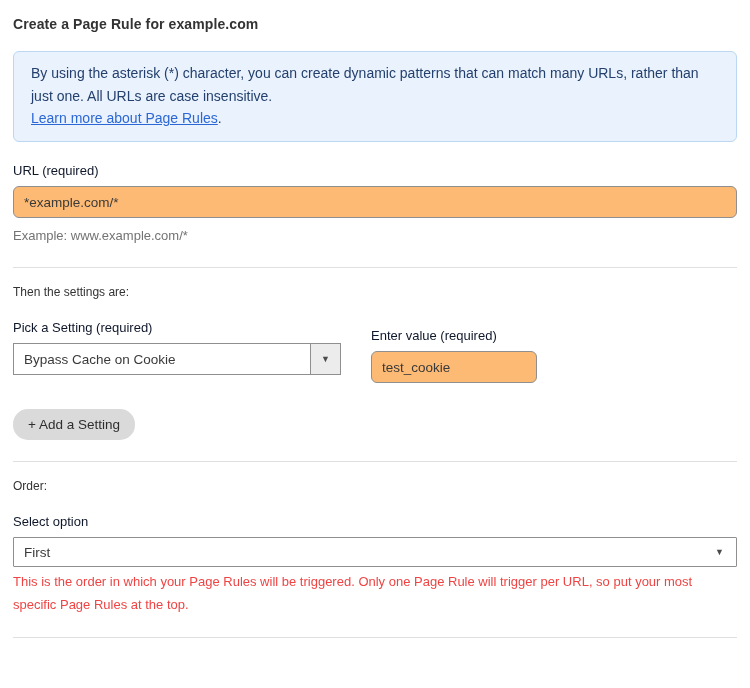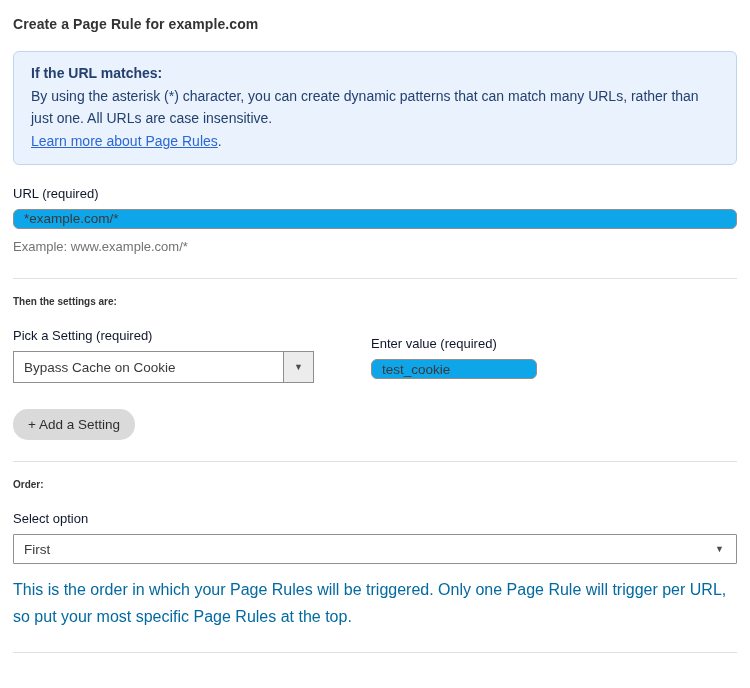--- a/index.html
+++ b/index.html
@@ -49,58 +49,58 @@
   }
   .field-label {
     font-size: 13px;
     color: #0f172a;
     margin-top: 21px;
     margin-bottom: 8px;
   }
   .text-input {
     display: block;
     width: 100%;
-    height: 20px;
+    height: 32px;
     border: 1px solid #8f8f8f;
     border-radius: 6px;
     padding: 0 10px;
     font-family: "Liberation Sans", "DejaVu Sans", sans-serif;
     font-size: 13.5px;
     color: #3a3a3a;
-    background: #0ea5e9;
+    background: #fdba74;
     outline: none;
   }
   .helper-text {
     font-size: 13px;
     color: #737373;
     margin-top: 7px;
     line-height: 1.65;
   }
   .divider {
     border: none;
     border-top: 1px solid #e0e0e0;
     margin: 21px 0 0 0;
   }
   .section-heading {
-    font-size: 10px;
-    font-weight: bold;
+    font-size: 12px;
+    font-weight: normal;
     color: #333333;
     margin: 17px 0 0 0;
   }
   .settings-row {
     display: flex;
     gap: 16px;
     align-items: flex-start;
   }
   .settings-col-setting { width: 342px; }
   .settings-col-value { margin-top: 8px; }
   .dropdown {
     display: flex;
     align-items: stretch;
-    width: 301px;
+    width: 328px;
     height: 32px;
     border: 1px solid #8f8f8f;
     border-radius: 0;
     background: #ffffff;
     cursor: pointer;
     overflow: hidden;
   }
   .dropdown-value {
     flex: 1;
     display: flex;
@@ -151,35 +151,34 @@
     color: #3a3a3a;
     cursor: pointer;
   }
   .select-control .caret {
     position: absolute;
     right: 12px;
     top: 50%;
     transform: translateY(-50%);
   }
   .order-helper {
-    font-size: 16px;
-    color: #0369a1;
-    margin-top: 12px;
+    font-size: 13px;
+    color: #ef4444;
+    margin-top: 4px;
     line-height: 1.7;
   }
 </style>
 </head>
 <body>
 
 <div class="page">
 
   <h1 class="page-title">Create a Page Rule for example.com</h1>
 
   <div class="info-box">
-    <div class="info-heading">If the URL matches:</div>
     <div class="info-body">By using the asterisk (*) character, you can create dynamic patterns that can match many URLs, rather than just one. All URLs are case insensitive.</div>
     <div><a class="info-link">Learn more about Page Rules</a><span>.</span></div>
   </div>
 
   <div class="field-label">URL (required)</div>
   <input class="text-input" type="text" value="*example.com/*" style="">
   <div class="helper-text">Example: www.example.com/*</div>
 
   <hr class="divider">
 

